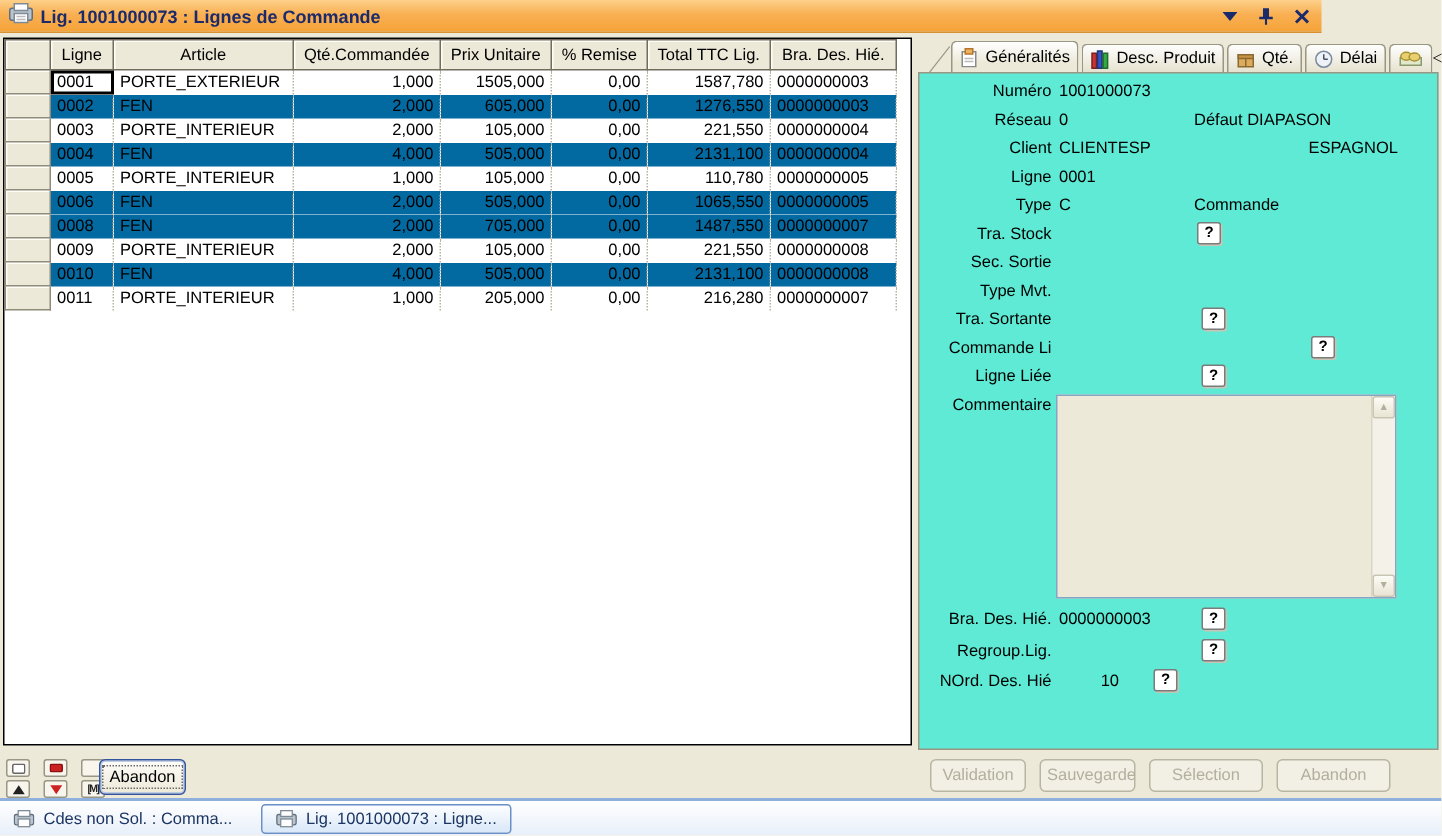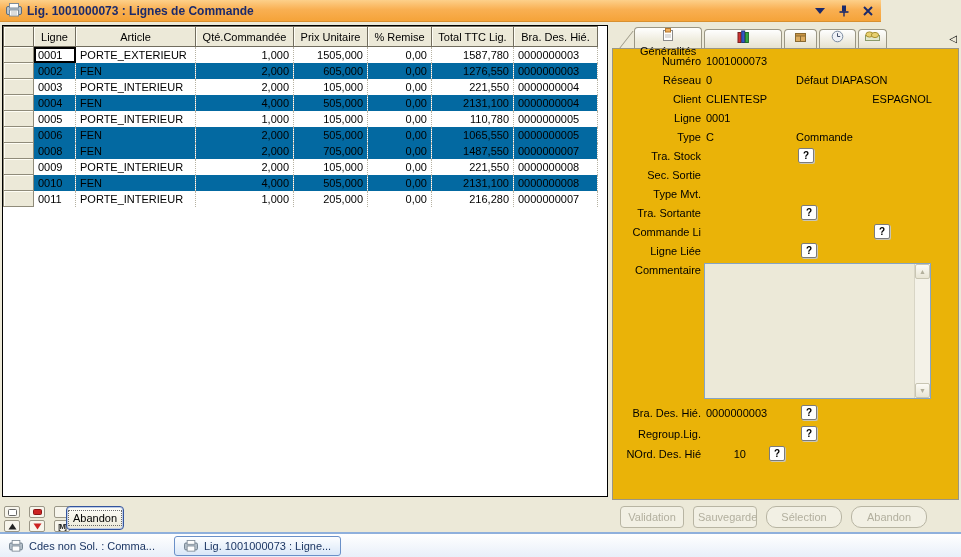--- a/index.html
+++ b/index.html
@@ -72,30 +72,30 @@
   .panel { position: absolute; left: 612px; top: 27px; width: 347px; height: 473px; }
   .tabstrip { position: relative; height: 21px; display: flex; align-items: flex-end; padding-left: 22px; }
   .tabstrip .slant {
     position: absolute; left: 14px; bottom: 0; width: 16px; height: 17px;
     border-left: 1px solid #9a9684; transform: skewX(-38deg);
   }
   .tab {
     height: 19px; display: flex; align-items: center; gap: 4px; padding: 0 5px;
     background: linear-gradient(#fefefe, #e6e2cf);
     border: 1px solid #9a9684; border-bottom: none; border-radius: 4px 4px 0 0;
-    white-space: nowrap; position: relative; cursor: default; flex-direction: column;
+    white-space: nowrap; position: relative; cursor: default;
   }
   .tab + .tab { margin-left: 2px; }
   .tab.active { height: 21px; z-index: 3; background: linear-gradient(#ffffff, #ece9d8 70%); }
   .tab .ticon { display:flex; align-items:center; }
   .tab-scroll { margin-left: auto; display: flex; align-items: center; gap: 4px; padding-right: 2px; }
   .tsarrow { font-size: 10px; color: #000; cursor: default; line-height: 19px; }
   .panel-body {
     position: absolute; left: 0; top: 21px; width: 347px; height: 452px;
-    background: #eab308; border: 1px solid #9a9684;
+    background: #5eead4; border: 1px solid #9a9684;
   }
   .frow { position: absolute; left: 0; height: 16px; line-height: 16px; width: 345px; }
   .flabel { position: absolute; left: 2px; width: 86px; text-align: right; }
   .fv1 { position: absolute; left: 93px; }
   .fv1.rt { width: 40px; text-align: right; }
   .fv2 { position: absolute; left: 183px; }
   .fv2.right { width: 136px; text-align: right; }
   .qbtn {
     position: absolute; top: 0; width: 16px; height: 15px;
     background: #fff; border: 1px solid #7b7b7b; border-radius: 2px;
@@ -115,21 +115,21 @@
     height: 15px; background: linear-gradient(#fcfbf5,#e8e5d4);
     border: 1px solid #c8c5b2; border-radius: 2px;
     color: #b2af9c; font-size: 7px; text-align: center; line-height: 13px;
   }
   
   .footer { position: absolute; left: 620px; top: 506px; display: flex; gap: 9px; }
   .fbtn {
     height: 22px; background: #f2f0e4; border: 1px solid #b8b5a3; border-radius: 4px;
     color: #b2af9e; font-family: inherit; font-size: 11px; padding: 0 4px;
   }
-  .fbtn.w84 { width: 64px; } .fbtn.w76 { width: 76px; border-radius: 10px; }
+  .fbtn.w84 { width: 64px; } .fbtn.w76 { width: 76px; }
   
   .taskbar {
     position: absolute; left: 0; top: 532px; width: 961px; height: 25px;
     border-top: 2px solid #8fb0dc;
     background: linear-gradient(#ffffff, #e8eff9);
     display: flex; align-items: center; gap: 10px; 
   }
   .task-tab {
     height: 20px; display: flex; align-items: center; gap: 6px; padding: 0 9px;
     color: #1c3663; white-space: nowrap; cursor: default;

